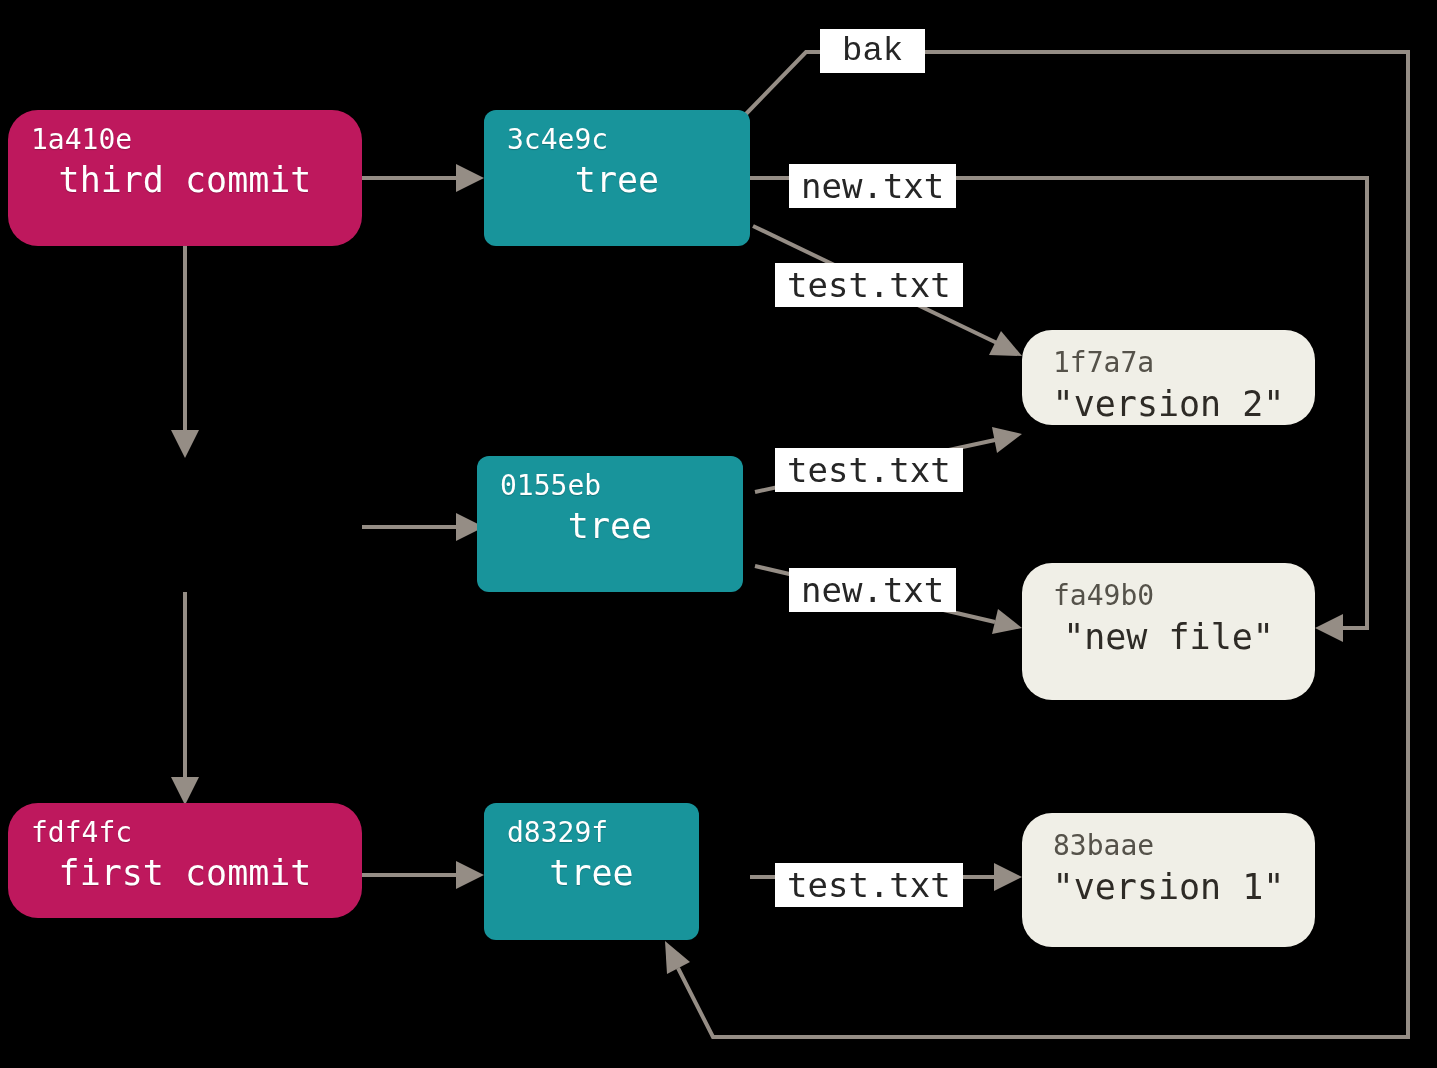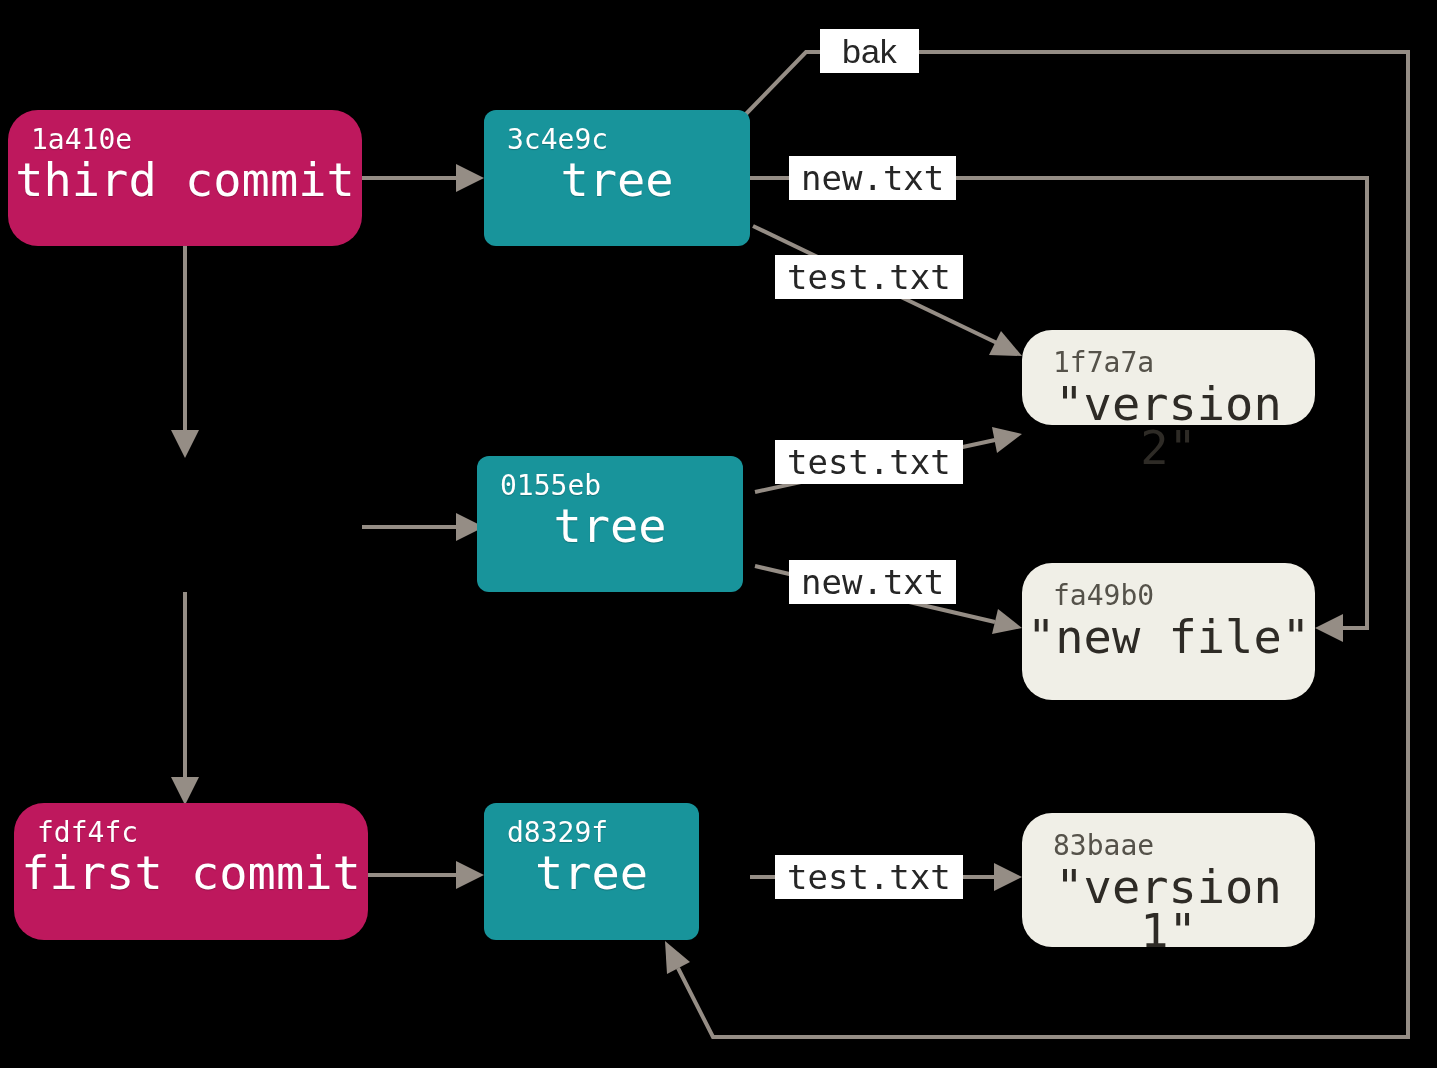--- a/index.html
+++ b/index.html
@@ -39,39 +39,39 @@
     text-shadow: 0 1px 1px rgba(0,0,0,0.22);
   }
   .nlabel {
     position: absolute;
     top: 48px;
     left: 0;
     right: 0;
     height: 44px;
     line-height: 44px;
     text-align: center;
-    font-size: 47px;
+    font-size: 35px;
     color: #ffffff;
     text-shadow: 0 1px 1px rgba(0,0,0,0.22);
   }
   .node.blob .nid    { color: #55524a; text-shadow: none; left: 31px; top: 16px; }
   .node.blob .nlabel { color: #2e2b26; text-shadow: none; top: 52px; }
   .edge-label {
     position: absolute;
     z-index: 3;
     background: #ffffff;
     color: #262626;
     height: 44px;
     line-height: 44px;
     font-size: 34px;
     padding: 0 12px;
     white-space: nowrap;
   }
-  .edge-label.mono { font-family: "DejaVu Sans Mono", monospace; }
-  .edge-label.sans { font-family: Liberation Sans, sans-serif; padding: 0 22px; }
+  .edge-label.mono { font-family: "DejaVu Sans Mono", monospace; margin-top: 8px; }
+  .edge-label.sans { font-family: Liberation Mono, monospace; padding: 0 22px; }
   svg path, svg line { stroke: #958d85; stroke-width: 4; fill: none; }
   svg polygon { fill: #958d85; stroke: none; }
 </style>
 </head>
 <body>
 
 <div id="stage">
 
   <svg id="edges" width="1437" height="1068" viewBox="0 0 1437 1068">
 
@@ -103,21 +103,21 @@
     <polygon points="1022,628 992,634 998,609"></polygon>
 
     <line x1="750" y1="877" x2="994" y2="877"></line>
     <polygon points="1022,877 994,863 994,891"></polygon>
   </svg>
 
   <div class="node commit" style="left:8px;top:110px;width:354px;height:136px">
     <div class="nid">1a410e</div>
     <div class="nlabel">third commit</div>
   </div>
-  <div class="node commit" style="left:14px;top:803px;width:354px;height:137px">
+  <div class="node commit" style="left:8px;top:803px;width:354px;height:115px">
     <div class="nid">fdf4fc</div>
     <div class="nlabel">first commit</div>
   </div>
 
   <div class="node tree" style="left:484px;top:110px;width:266px;height:136px">
     <div class="nid">3c4e9c</div>
     <div class="nlabel">tree</div>
   </div>
   <div class="node tree" style="left:477px;top:456px;width:266px;height:136px">
     <div class="nid">0155eb</div>

